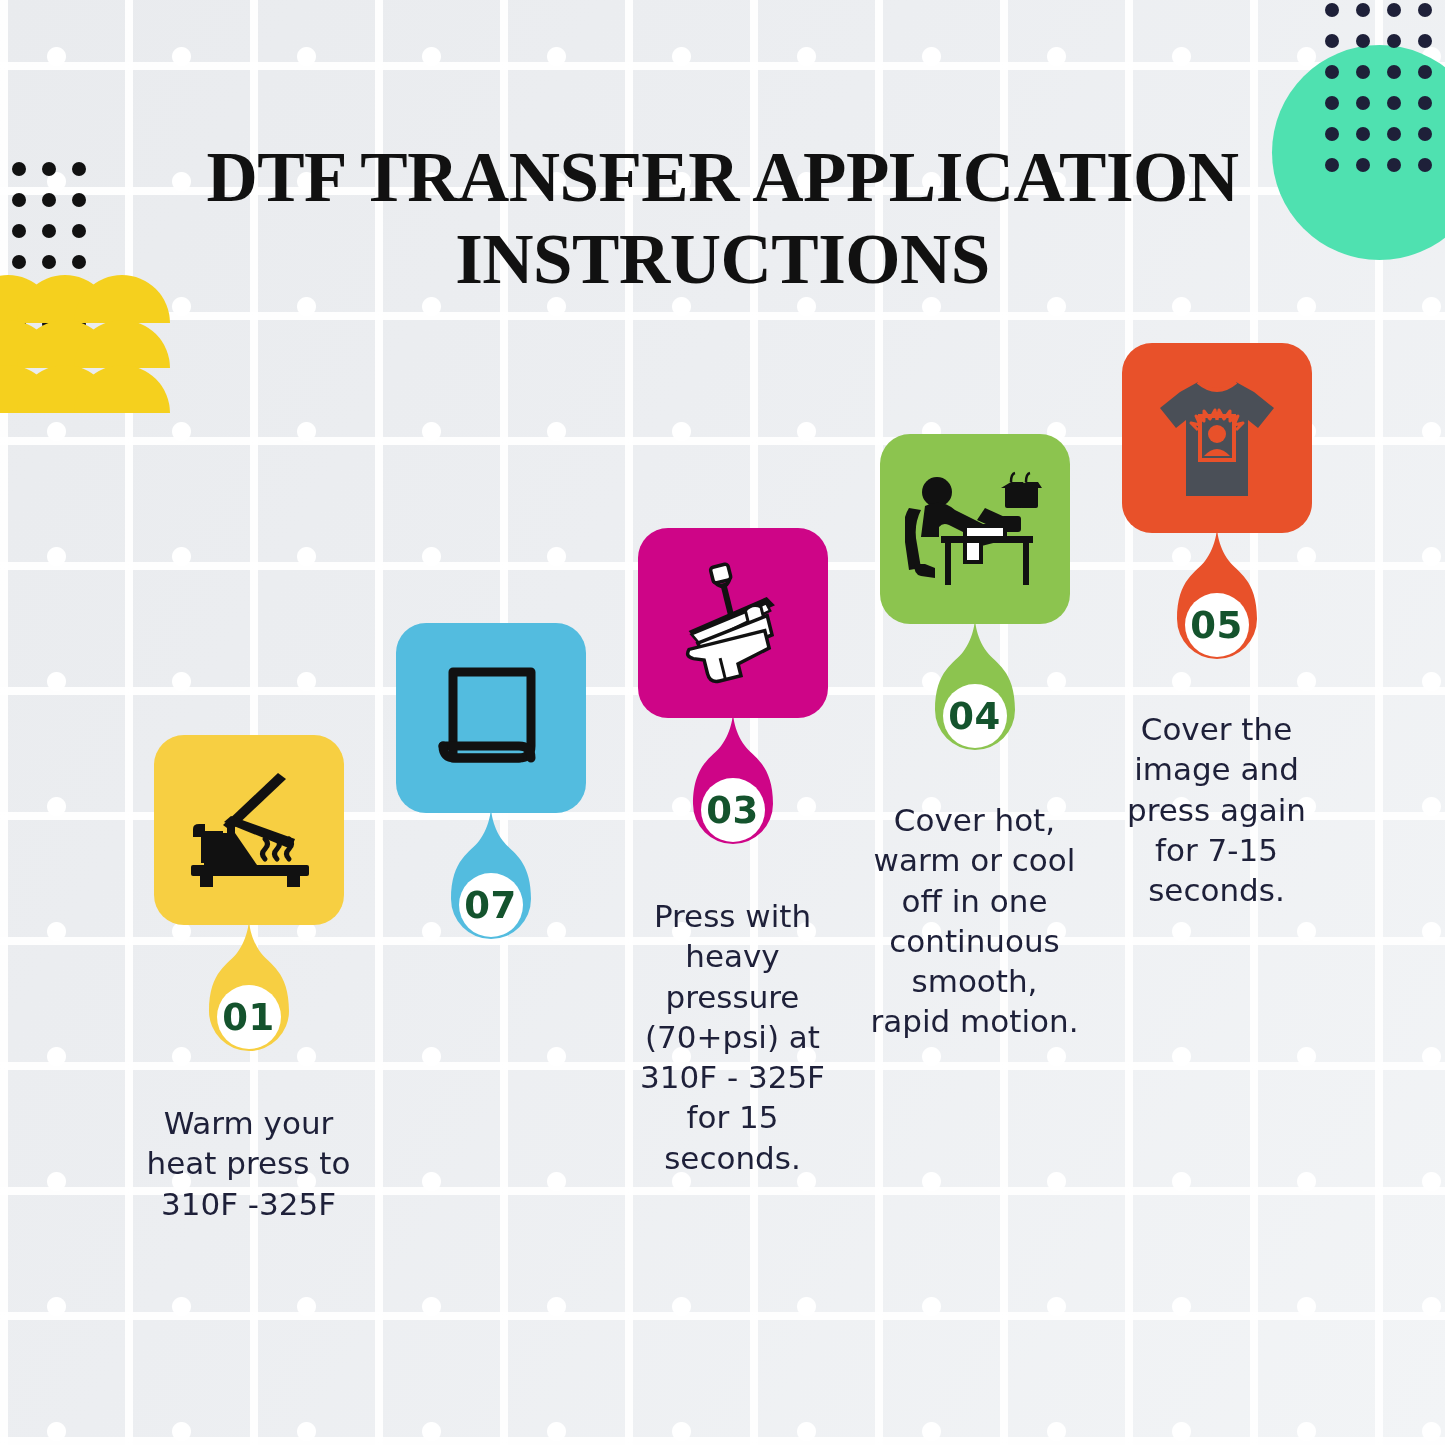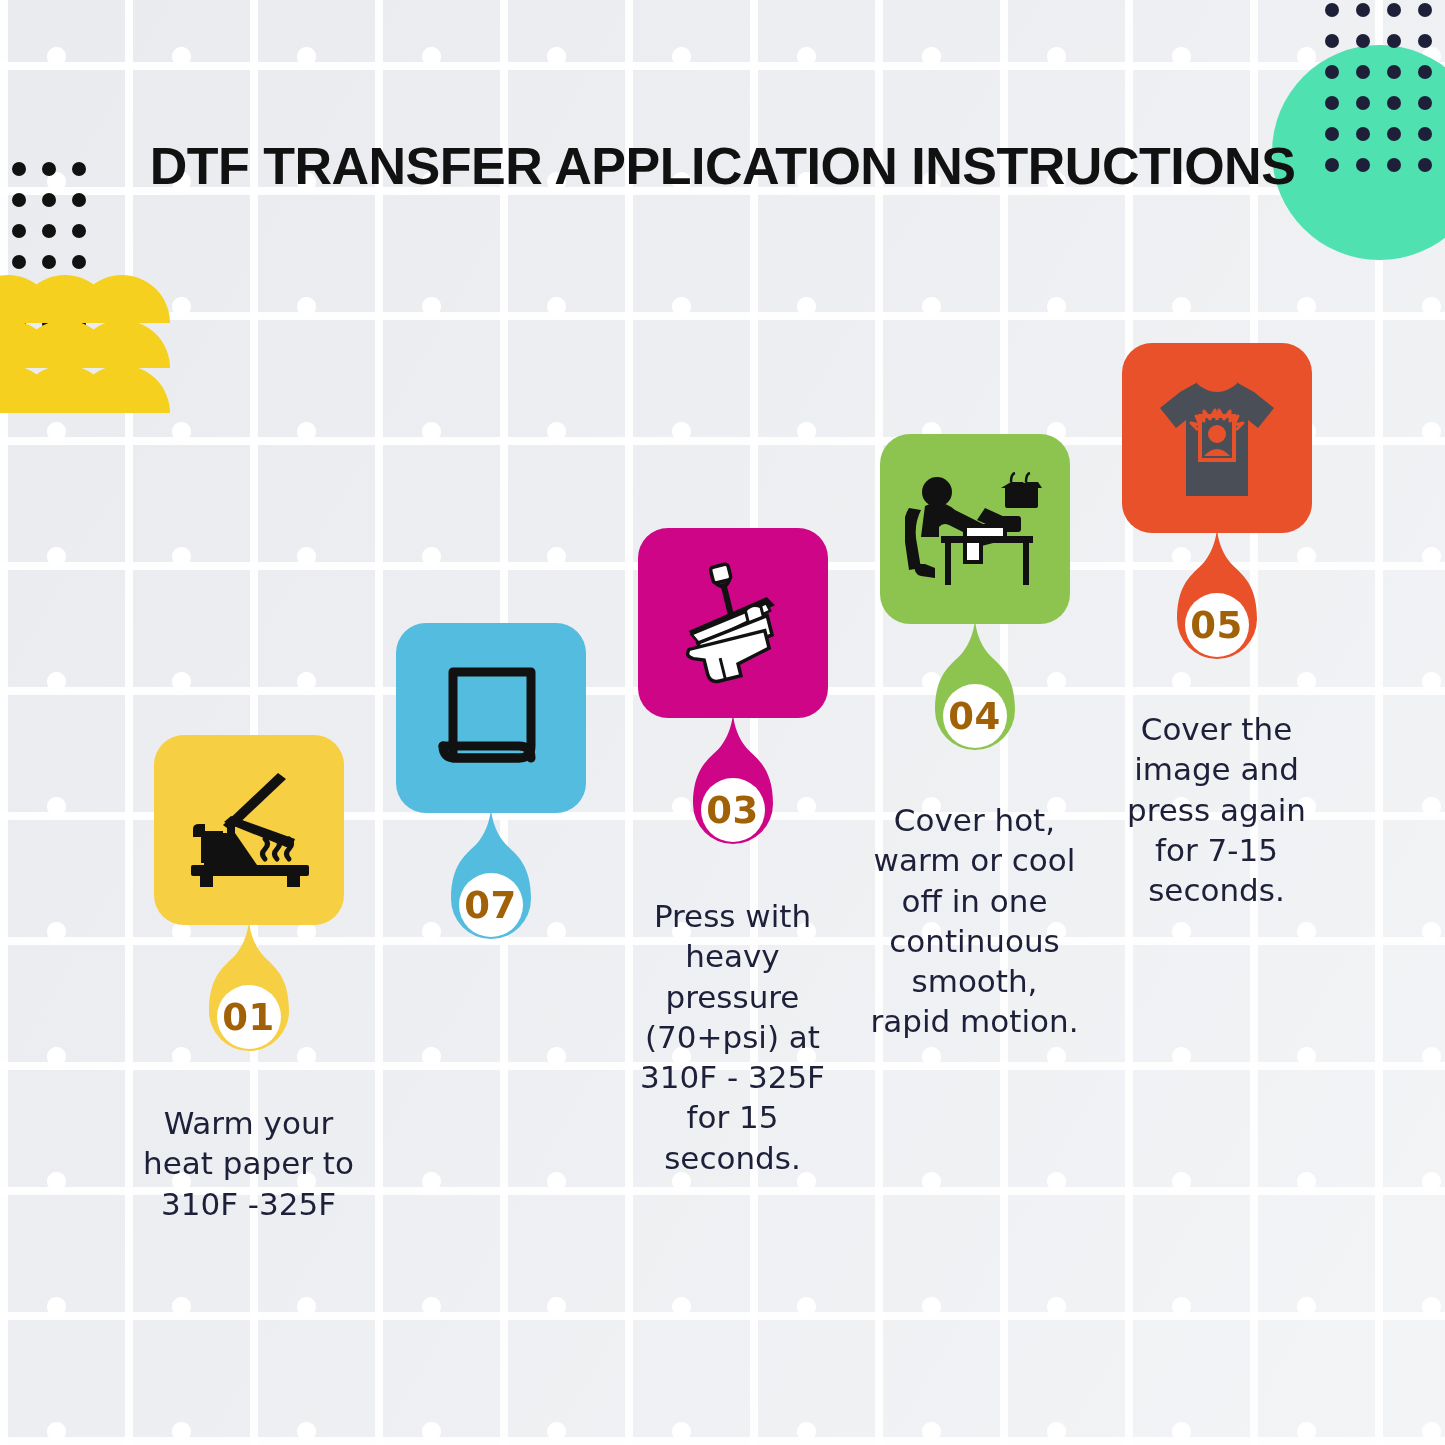--- a/index.html
+++ b/index.html
@@ -59,23 +59,23 @@
     background: #F5D01E;
     border-radius: 96px 96px 0 0;
   }
 
   
   #title {
     position: absolute;
     left: 0; right: 0;
     top: 136px;
     text-align: center;
-    font-family: Liberation Sans, sans-serif;
+    font-family: Liberation Serif, serif;
     font-weight: 900;
-    font-size: 52px;
+    font-size: 71px;
     line-height: 1.16;
     letter-spacing: -0.5px;
     color: #111111;
     padding: 0 110px;
   }
 
   
   #steps { position: absolute; inset: 0; }
 
   .step {
@@ -114,21 +114,21 @@
     width: 112px;
     height: 112px;
     border-radius: 50%;
     background: #ffffff;
     display: flex;
     align-items: center;
     justify-content: center;
     font-family: "DejaVu Sans", sans-serif;
     font-weight: 900;
     font-size: 37px;
-    color: #a16207;
+    color: #14532d;
     letter-spacing: 0.5px;
   }
 
   .desc {
     margin-top: 16px;
     text-align: center;
     font-family: "DejaVu Sans", sans-serif;
     font-size: 31px;
     line-height: 1.30;
     color: #1e2039;
@@ -236,21 +236,21 @@
         <path d="M60 0
                  C60 0 60 18 48 34
                  C40 45 20 52 20 92
                  a40 40 0 1 0 80 0
                  c0 -40 -20 -47 -28 -58
                  C60 18 60 0 60 0 Z" fill="#F7CF42"></path>
         <circle cx="60" cy="98" r="32" fill="#ffffff"></circle>
       </svg>
       <div class="ring" style="background:transparent; top:66px; width:64px; height:64px; font-size:37px;">01</div>
     </div>
-    <div class="desc" style="margin-top:24px;">Warm your heat paper to 310F -325F</div>
+    <div class="desc" style="margin-top:24px;">Warm your heat press to 310F -325F</div>
   </div>
 
   <div class="step" style="left:373px; top:623px;">
     <div class="card" style="background:#53BCDF;">
       <span>
         <svg width="120" height="120" viewBox="0 0 120 120">
           <g fill="none" stroke="#111111" stroke-width="9" stroke-linejoin="round" stroke-linecap="round">
             <path d="M22 14 L100 14 L100 88 Q100 100 88 100 L22 100 Z"></path>
             <path d="M12 88 L88 88 Q100 88 100 100"></path>
             <path d="M12 88 Q12 100 24 100 L88 100"></path>

